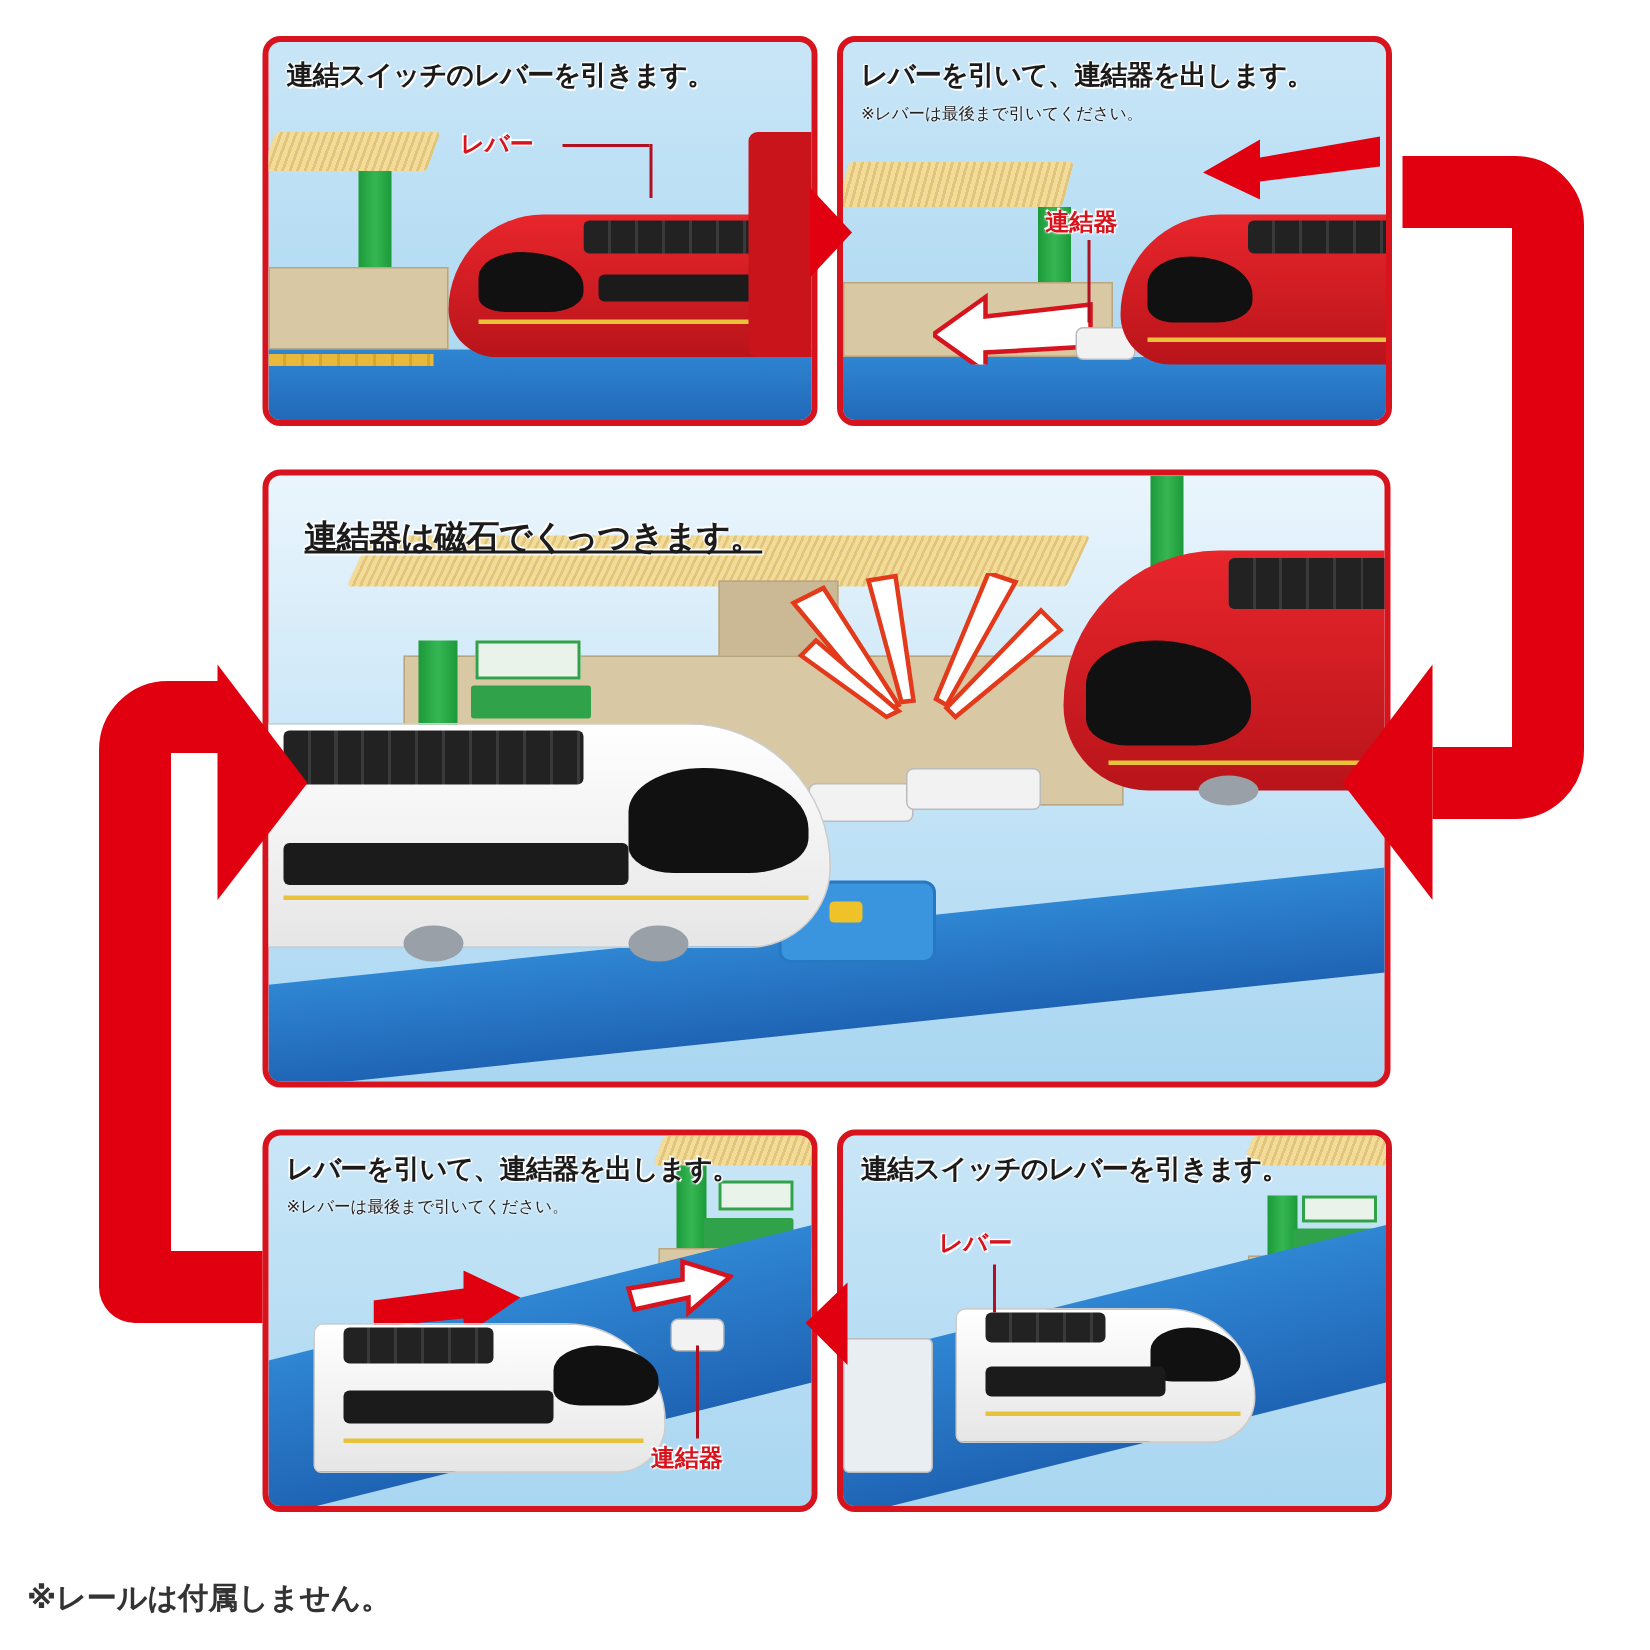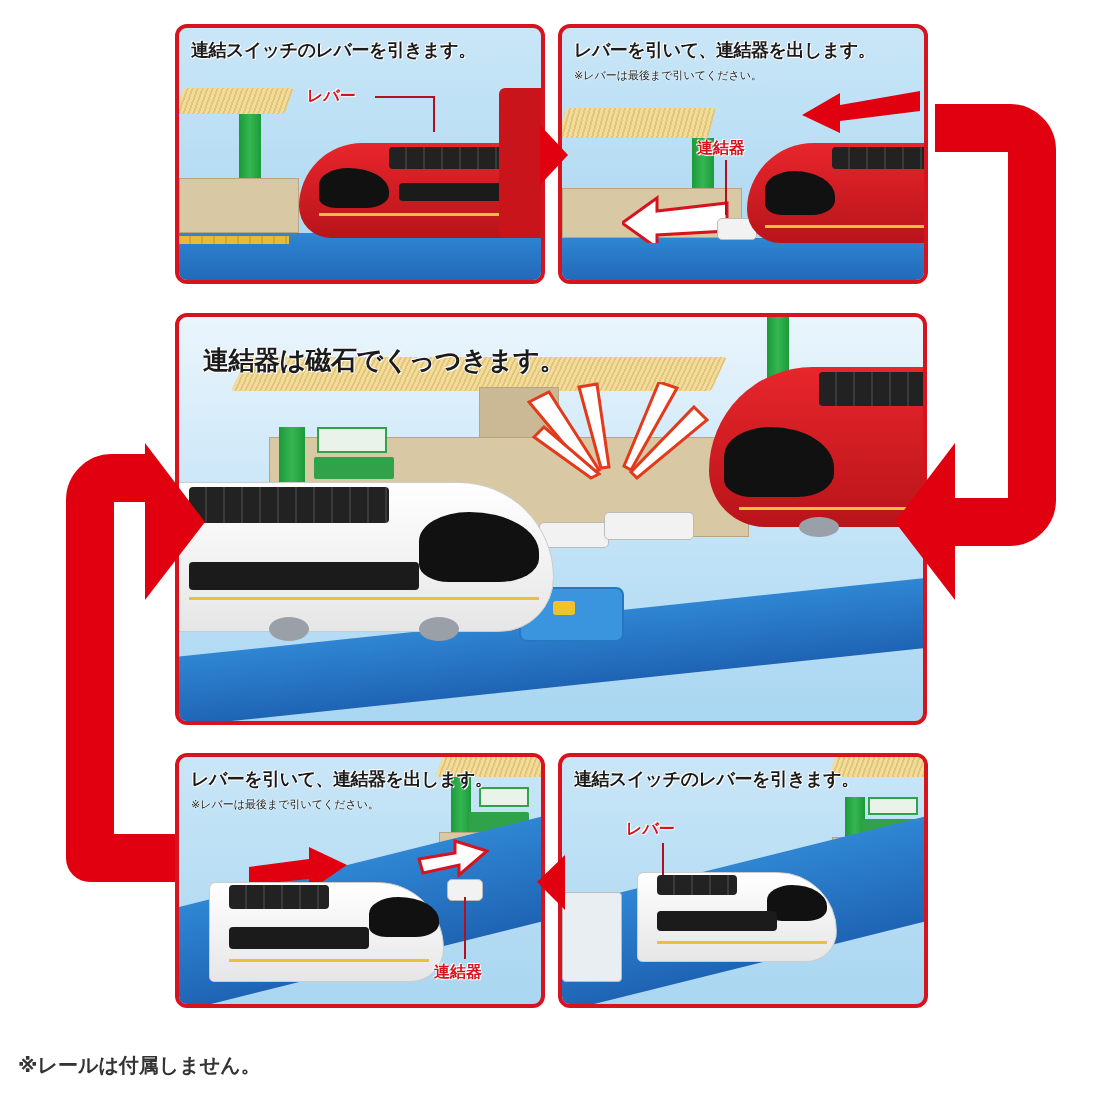--- a/index.html
+++ b/index.html
@@ -132,21 +132,21 @@
     <div class="roof-solar" style="left:85px;top:14px;width:100px;height:22px;"></div>
     <div class="nose-glass" style="left:18px;top:38px;width:70px;height:44px;"></div>
     <div class="stripe" style="left:18px;top:92px;width:170px;"></div>
   </div>
 
   <div class="callout" style="left:135px;top:110px;">連結器</div>
   <div class="leader" style="left:163px;top:132px;width:2px;height:55px;"></div>
 </div>
 
 <div class="panel" style="left:175px;top:313px;width:752px;height:412px;background:linear-gradient(180deg,#eaf5fc 0%,#bfe1f6 60%,#a9d6f1 100%);">
-  <div class="panel-title" style="left:24px;top:26px;font-size:26px;">連結器は磁石でくっつきます。</div>
+  <div class="panel-title" style="left:24px;top:26px;font-size:22px;text-decoration:underline;">連結器は磁石でくっつきます。</div>
 
   <div class="roof" style="left:60px;top:40px;width:480px;height:34px;transform:skewX(-25deg);"></div>
   <div class="platform" style="left:300px;top:70px;width:80px;height:100px;background:#cbb995;"></div>
   <div class="platform" style="left:90px;top:120px;width:480px;height:100px;"></div>
   <div class="pillar" style="left:100px;top:110px;width:26px;height:75px;"></div>
   <div class="sign" style="left:138px;top:110px;width:70px;height:26px;"></div>
   <div class="bench" style="left:135px;top:140px;width:80px;height:22px;"></div>
   <div class="pillar" style="left:588px;top:0;width:22px;height:85px;"></div>
 
   <div class="track" style="left:0;top:300px;width:752px;height:70px;transform:skewY(-6deg);"></div>

